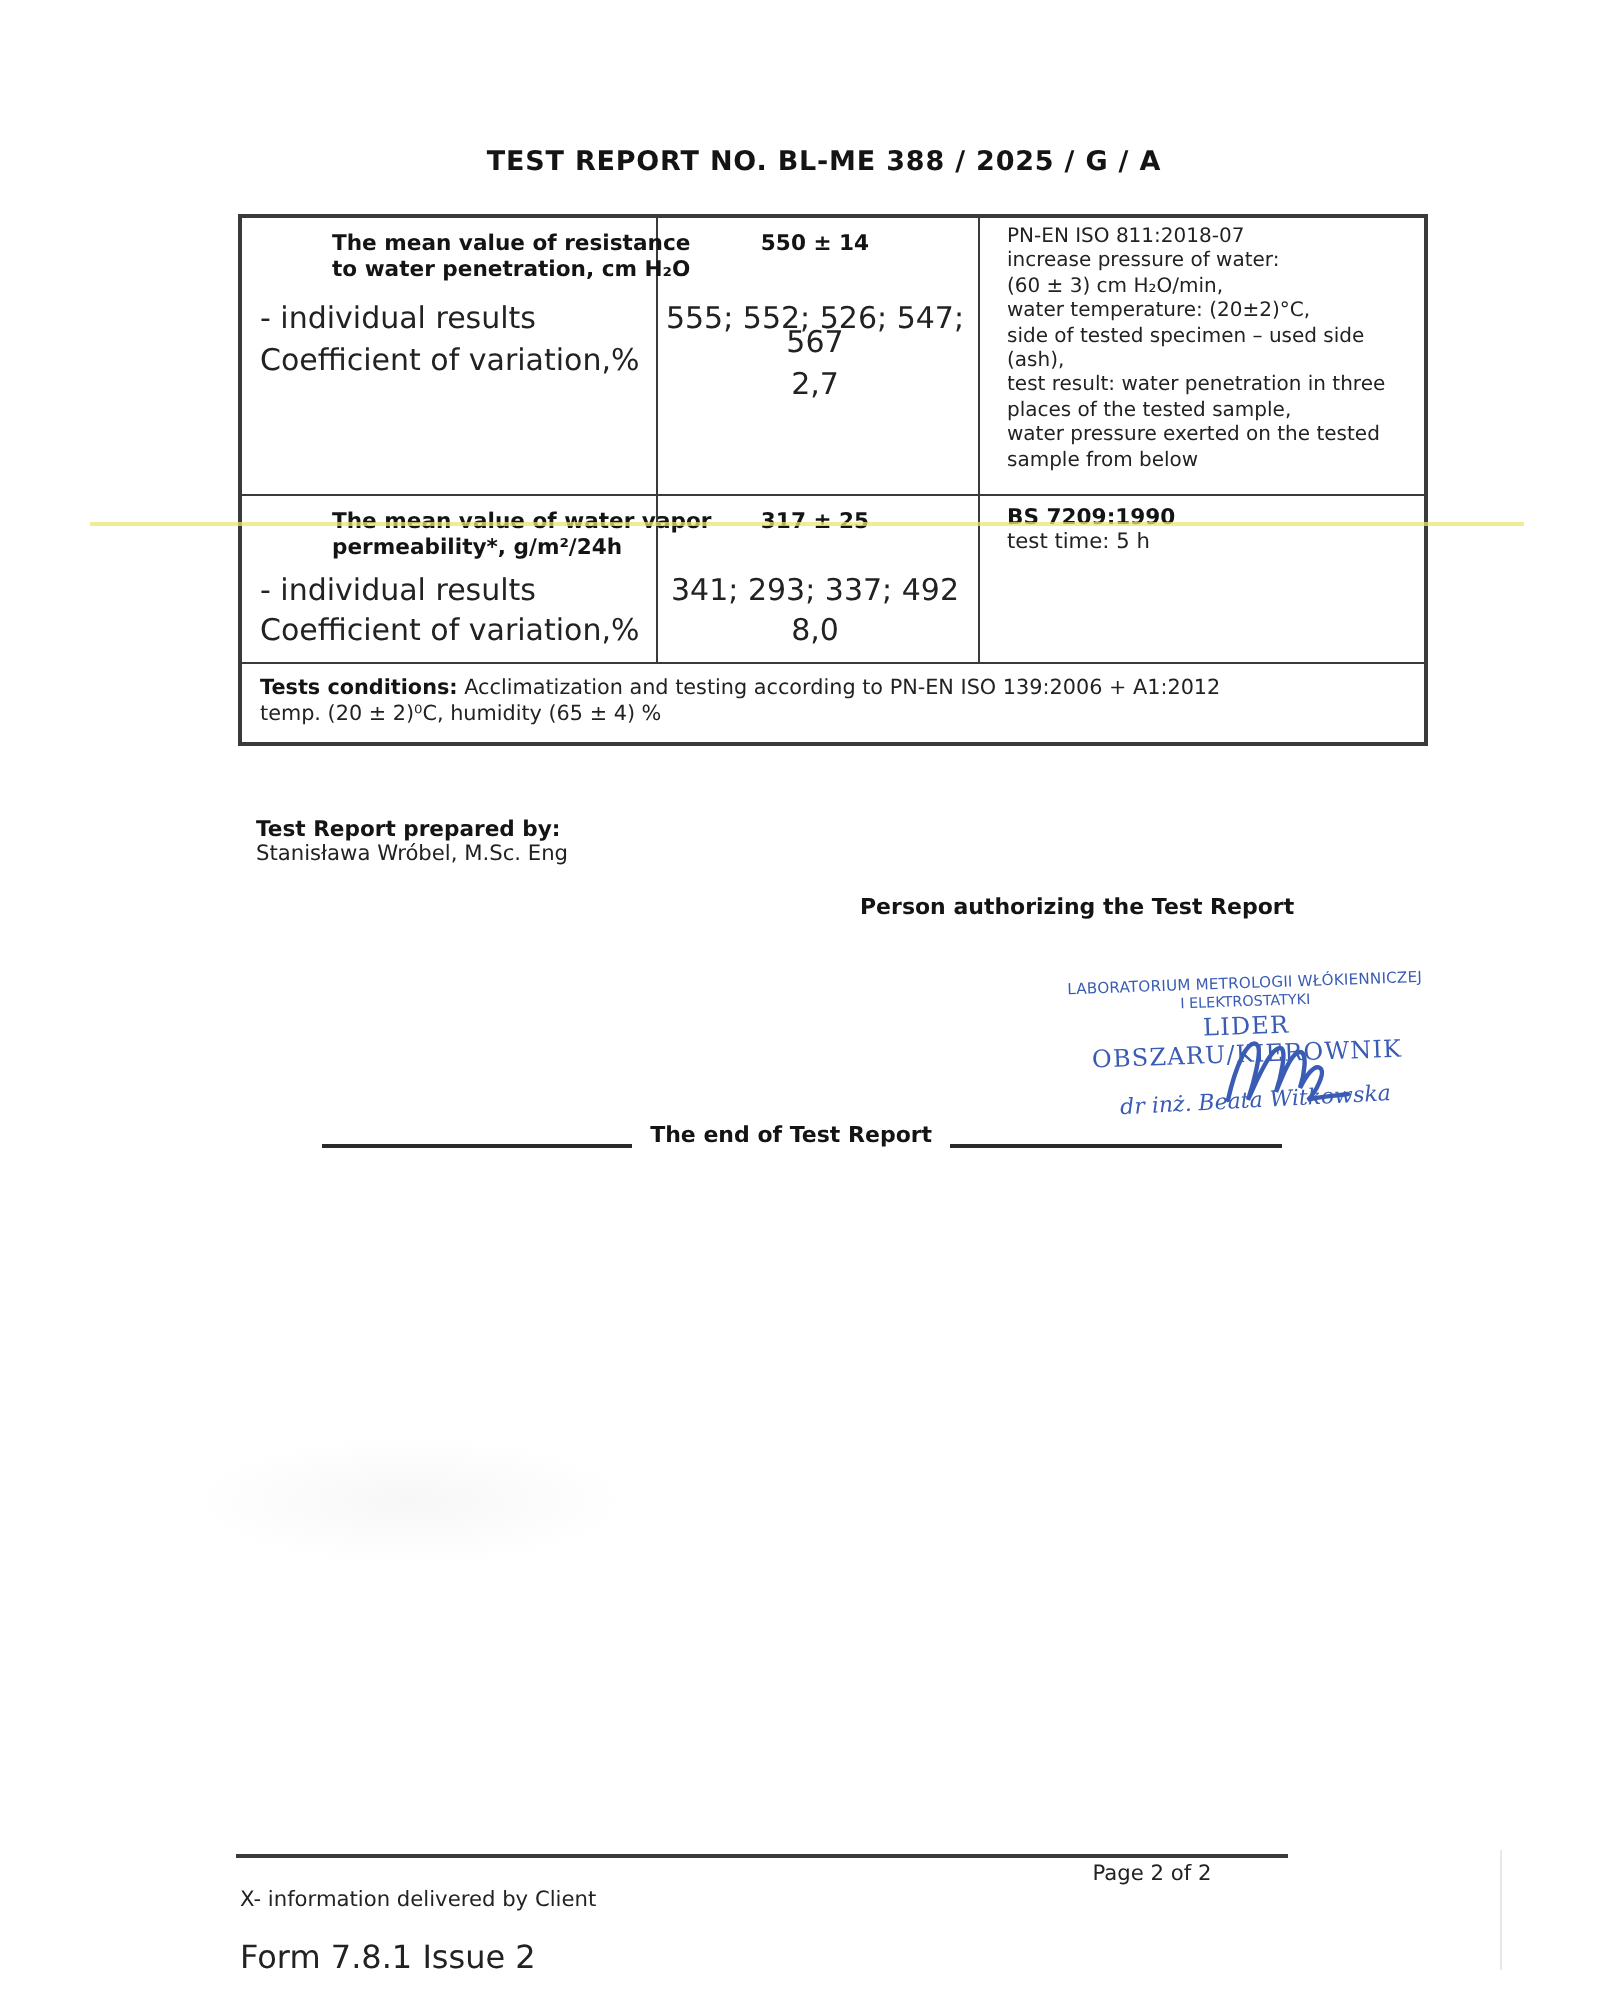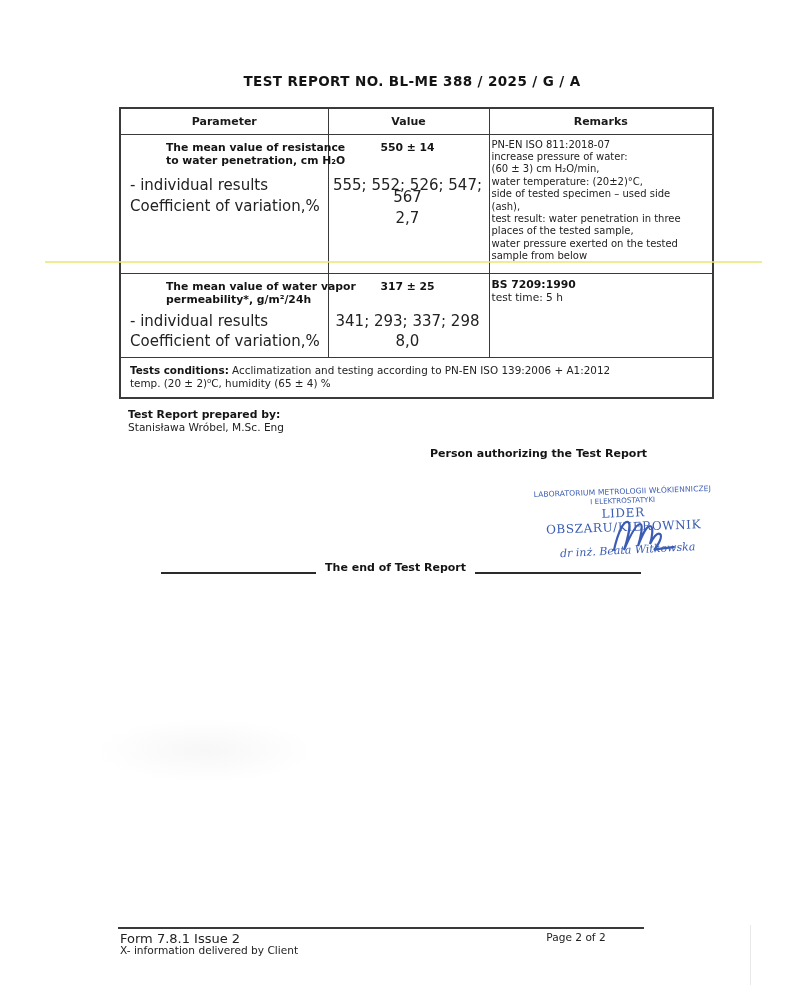--- a/index.html
+++ b/index.html
@@ -51,21 +51,21 @@
   .value-head {
     font-weight: bold; font-size: 10.8px; line-height: 13px;
     min-height: 28px; color: #141414;
   }
   .sub-line { font-size: 15px; line-height: 12px; color: #222; }
   .row1 .ind { margin-top: 10px; }
   .row1 .coef { margin-top: 9px; }
   .row2 .ind { margin-top: 7px; }
   .row2 .coef { margin-top: 8px; }
 
-  .remarks-cell { padding: 4px 2px 0 2px; }
+  .remarks-cell { padding: 4px 2px 0 14px; }
   .remarks-text {
     font-size: 10px; line-height: 12.4px; color: #222;
     overflow: hidden;
   }
   .remarks-standard { font-size: 10.8px; font-weight: bold; line-height: 13px; color: #141414; }
   .remarks-detail { font-size: 10.6px; line-height: 13px; color: #222; }
 
   .conditions-cell { height: 41px; padding: 6px 6px 0 9px; }
   .cond-line1 { font-size: 10.4px; line-height: 13px; color: #222; }
   .cond-label { font-weight: bold; color: #141414; }
@@ -107,21 +107,21 @@
   .end-rule-right { width: 168px; border-bottom: 2px solid #2a2a2a; height: 14px; }
   .end-label {
     padding: 0 9px; font-size: 11px; font-weight: bold; color: #141414;
     line-height: 15px; white-space: nowrap;
   }
 
   .footer-rule {
     position: absolute; left: 118px; top: 927px; width: 526px; height: 2px;
     background: #3a3a3a;
   }
-  .footer-form { position: absolute; left: 120px; top: 931px; font-size: 13px; color: #222; }
+  .footer-form { position: absolute; left: 120px; top: 969px; font-size: 16px; color: #222; }
   .footer-note { position: absolute; left: 120px; top: 944px; font-size: 10.6px; color: #222; }
   .footer-page { position: absolute; left: 520px; top: 931px; width: 112px; text-align: center; font-size: 10.6px; color: #222; }
 
   .yellow-line {
     position: absolute; left: 45px; top: 261px; width: 717px; height: 2px;
     background: #eae76f; opacity: 0.75; z-index: 5;
   }
   .smudge {
     position: absolute; left: 95px; top: 718px; width: 220px; height: 65px;
     background: radial-gradient(ellipse at center, rgba(110,110,110,0.055), rgba(110,110,110,0) 70%);
@@ -136,25 +136,20 @@
 
 <div class="doc-title">TEST REPORT NO. BL-ME  388 / 2025 / G / A</div>
 
 <table class="results">
   <colgroup>
       <col class="c-param">
       <col class="c-value">
       <col class="c-remarks">
     </colgroup>
   <tbody>
-      <tr>
-    <th>Parameter</th>
-    <th>Value</th>
-    <th>Remarks</th>
-  </tr>
 
   <tr class="row1">
     <td>
       <div class="cell-pad">
         <div class="param-head ml">The mean value of resistance
 to water penetration, cm H₂O</div>
         <div class="sub-line ind">- individual results</div>
         <div class="sub-line coef">Coefficient of variation,%</div>
       </div>
     </td>
@@ -184,21 +179,21 @@
       <div class="cell-pad">
         <div class="param-head ml">The mean value of water vapor
 permeability*, g/m²/24h</div>
         <div class="sub-line ind">- individual results</div>
         <div class="sub-line coef">Coefficient of variation,%</div>
       </div>
     </td>
     <td>
       <div class="cell-pad-c">
         <div class="value-head">317 ± 25</div>
-        <div class="sub-line ind">341; 293; 337; 298</div>
+        <div class="sub-line ind">341; 293; 337; 492</div>
         <div class="sub-line coef">8,0</div>
       </div>
     </td>
     <td class="remarks-cell">
       <div class="remarks-standard">BS 7209:1990</div>
       <div class="remarks-detail">test time: 5 h</div>
     </td>
   </tr>
 
   <tr>

